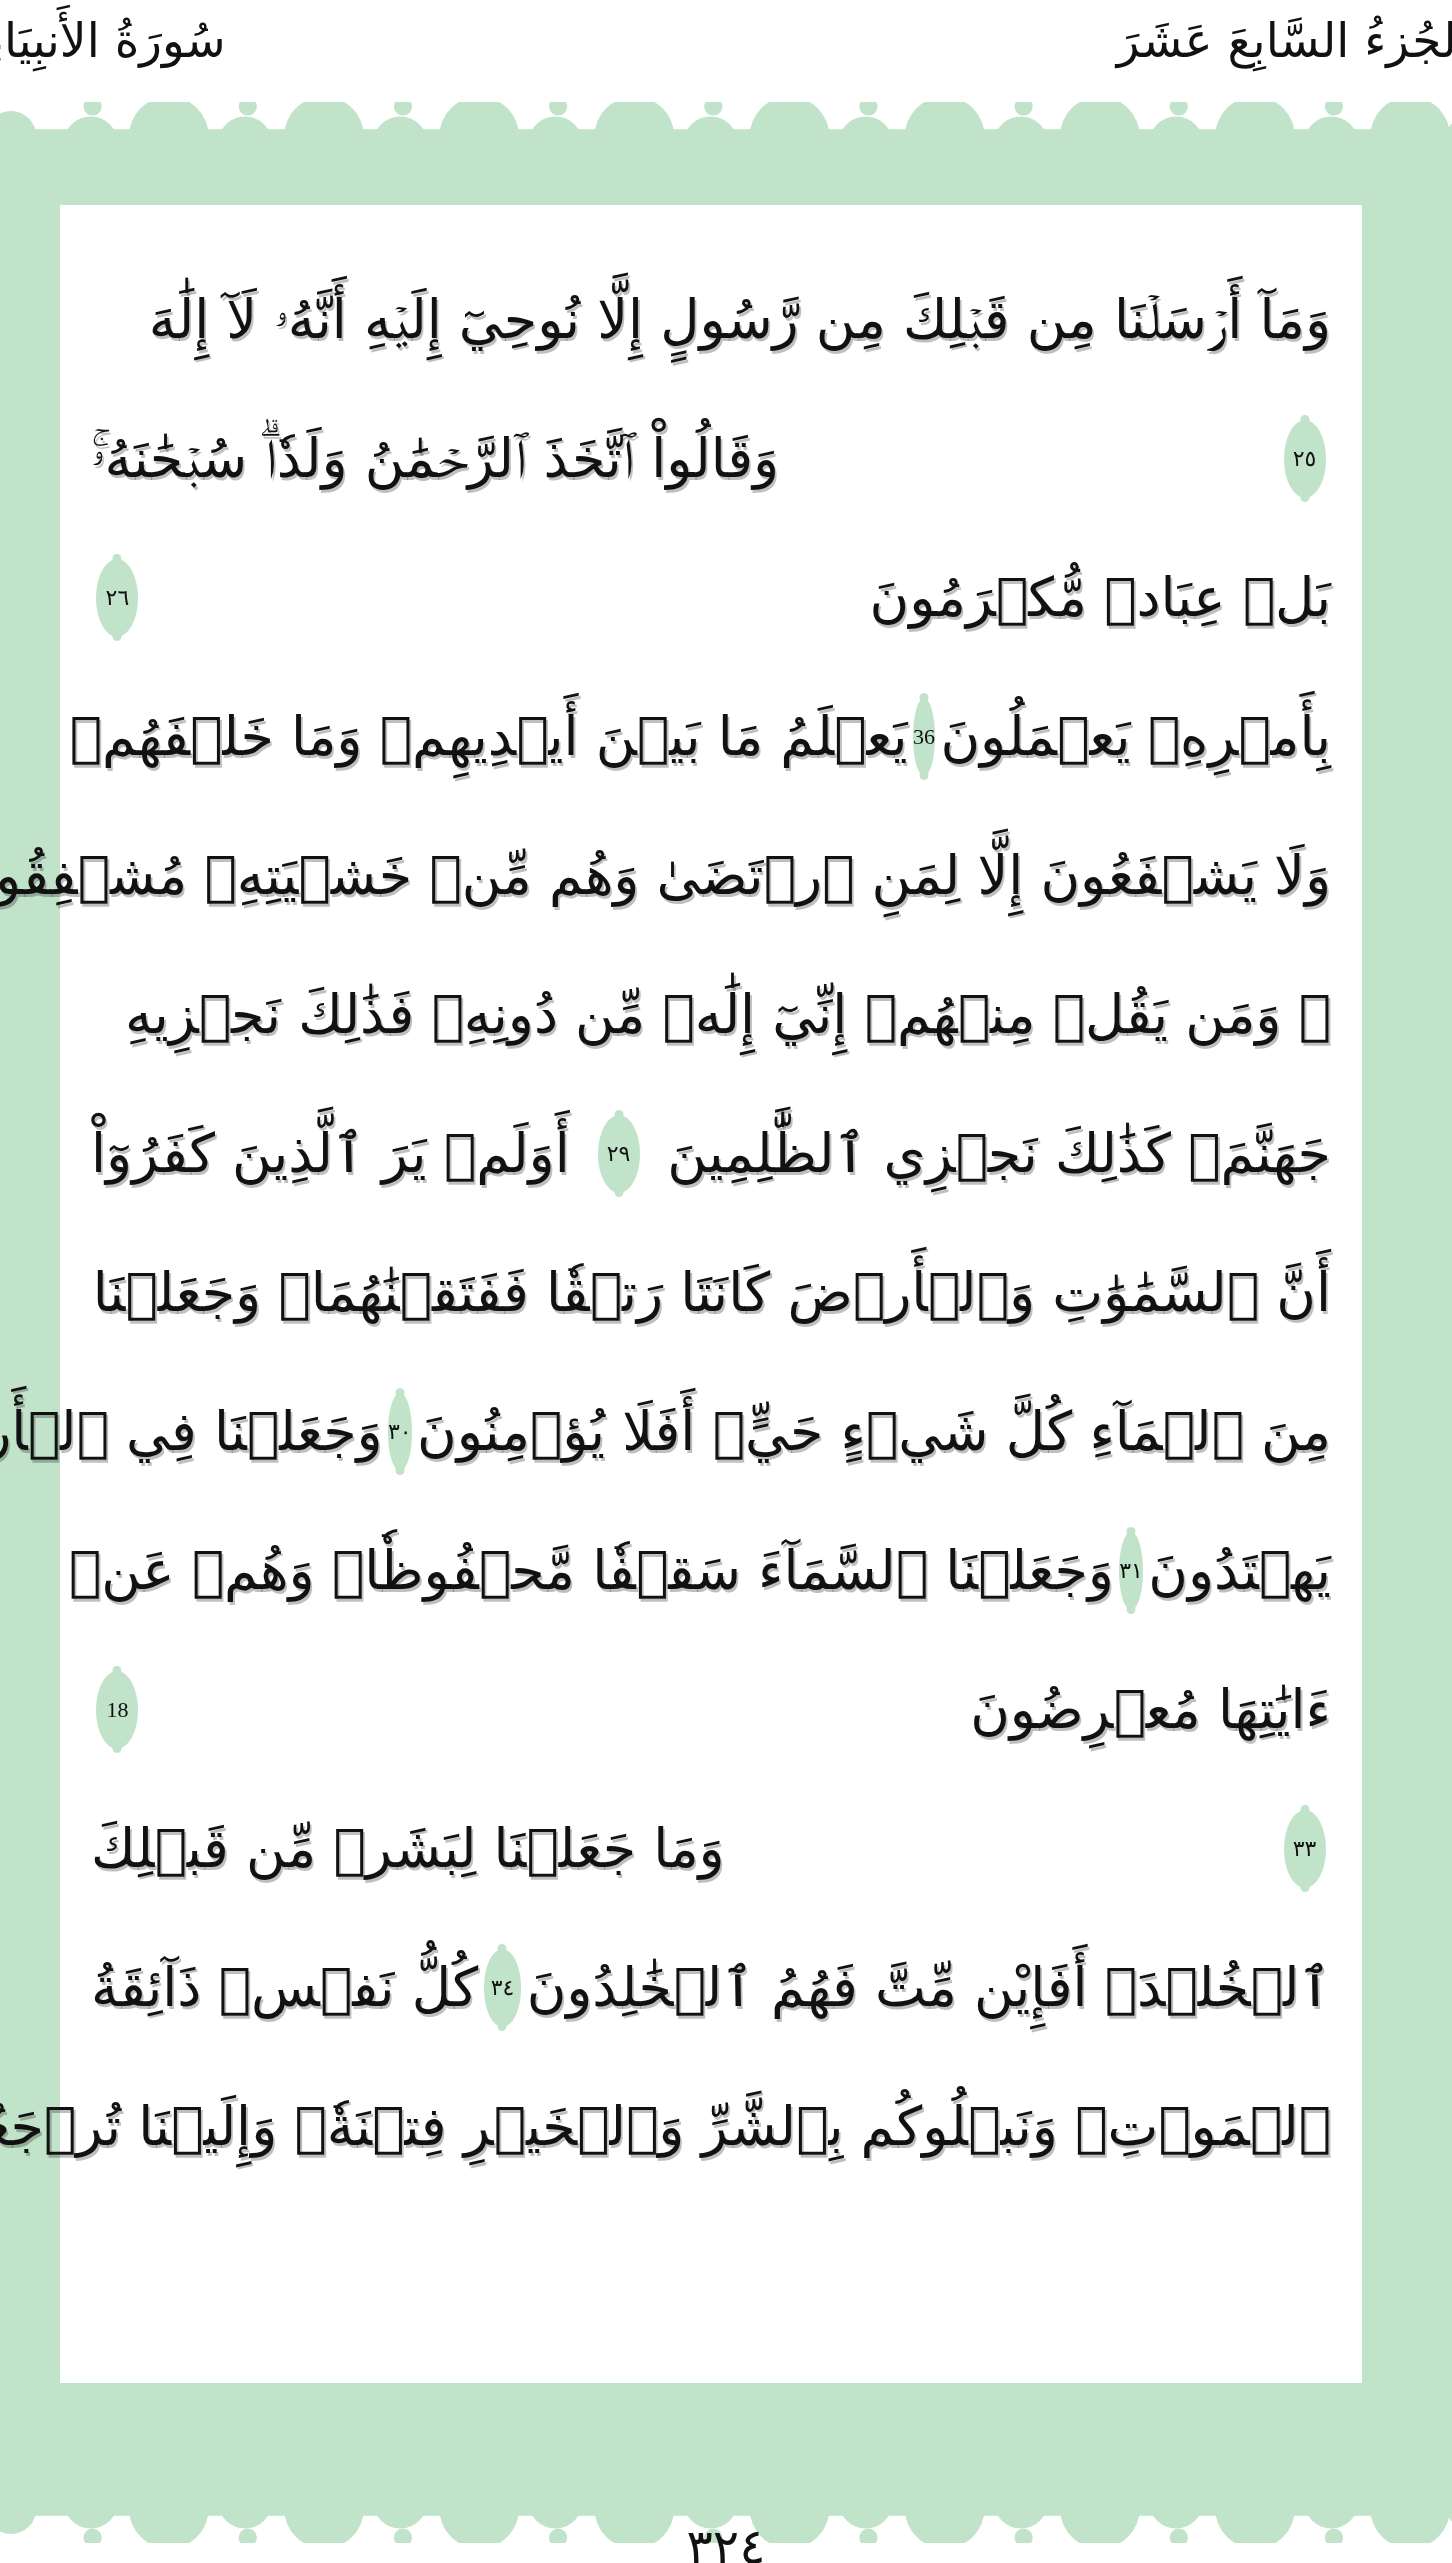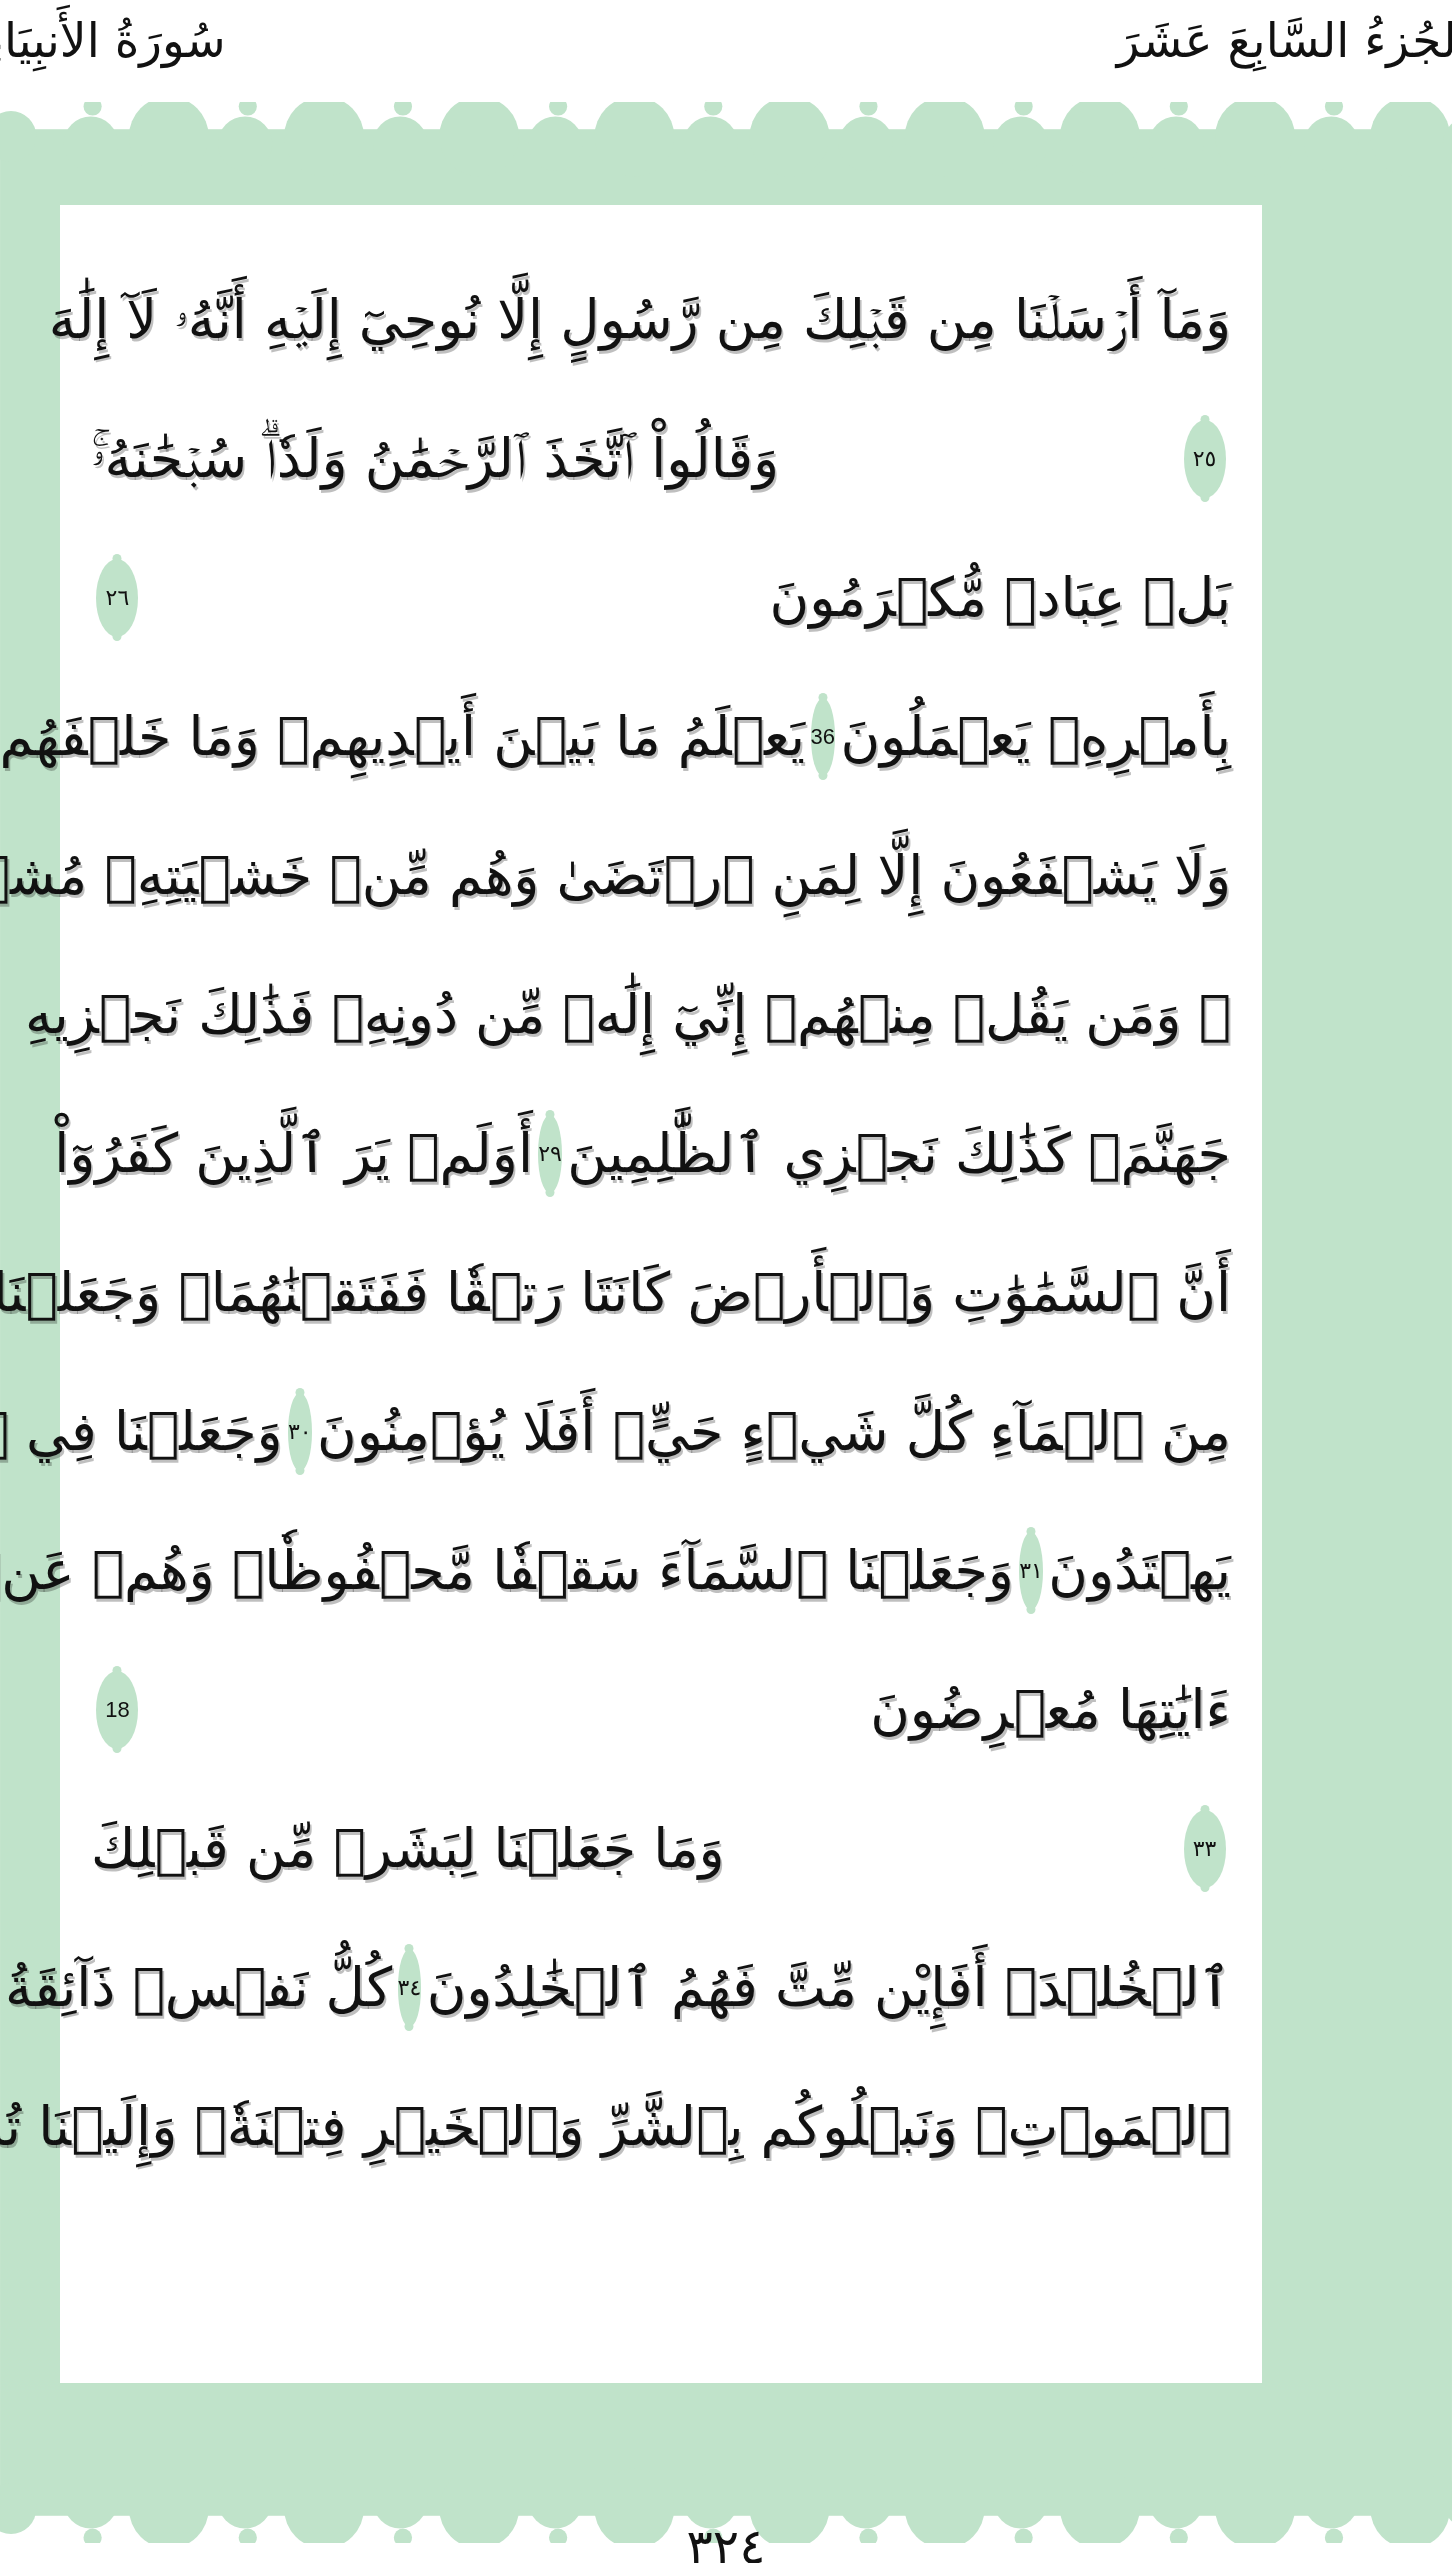--- a/index.html
+++ b/index.html
@@ -46,21 +46,21 @@
     }
     .frame svg {
       position: absolute;
       left: 0;
       top: 0;
     }
     .panel {
       position: absolute;
       left: 60px;
       top: 205px;
-      width: 1202px;
+      width: 1302px;
       height: 2178px;
       background: #ffffff;
     }
     .lines {
       position: absolute;
       left: 31px;
       right: 31px;
       top: 45px;
       direction: rtl;
     }
@@ -80,21 +80,21 @@
       display: inline-block;
     }
     .ayah-marker {
       display: inline-flex;
       align-items: center;
       justify-content: center;
       width: 42px;
       height: 78px;
       background: #c0e3ca;
       border-radius: 50% / 50%;
-      font-family: Liberation Sans, sans-serif;
+      font-family: Liberation Serif, serif;
       font-size: 22px;
       color: #111;
       text-shadow: none;
       margin: 0 5.4px;
       position: relative;
     }
     .ayah-marker::before, .ayah-marker::after {
       content: "";
       position: absolute;
       left: 50%;

